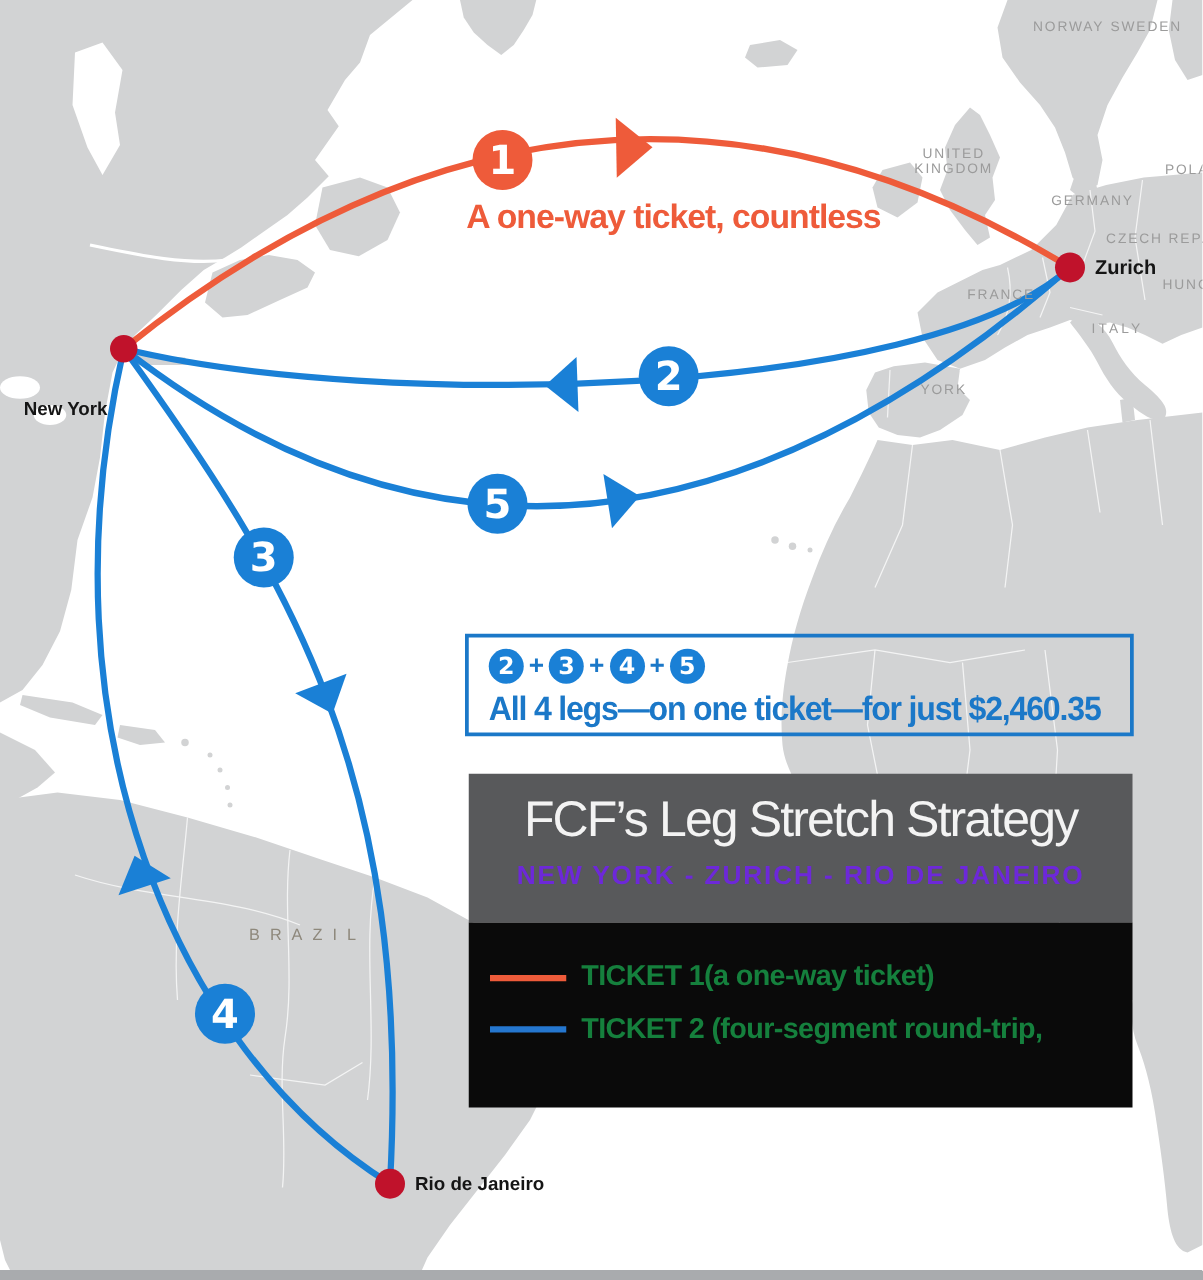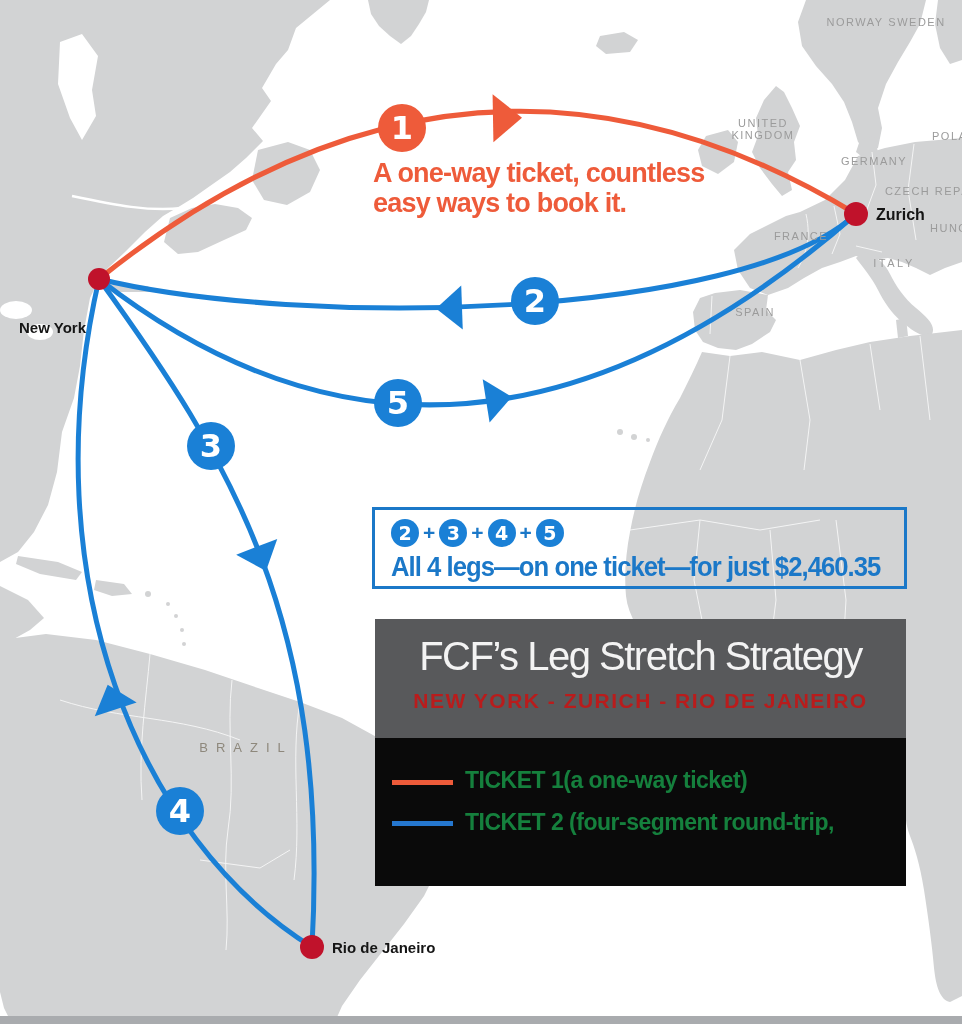--- a/index.html
+++ b/index.html
@@ -14,21 +14,21 @@
 #caption{position:absolute;left:373px;top:158px;color:#ee5b3a;font-size:27px;font-weight:bold;letter-spacing:-0.8px;line-height:30px;}
 #pricebox{position:absolute;left:372px;top:507px;width:529px;height:76px;border:3px solid #1b78c8;}
 #pricebox .row1{position:absolute;left:16px;top:9px;display:flex;align-items:center;}
 .minicircle{display:inline-block;width:28px;height:28px;border-radius:50%;background:#1a80d6;color:#fff;font-weight:bold;font-size:19px;line-height:28px;text-align:center;font-family:"DejaVu Sans",sans-serif;}
 .plus{color:#1b78c8;font-weight:bold;font-size:21px;margin:0 4px;}
 #pricebox .row2{position:absolute;left:16px;top:42px;color:#1b78c8;font-size:27px;font-weight:bold;letter-spacing:-1px;white-space:nowrap;transform:scaleX(0.95);transform-origin:left center;}
 #panel{position:absolute;left:375px;top:619px;width:531px;height:267px;}
 #panel .head{position:absolute;left:0;top:0;width:100%;height:119px;background:#58595b;}
 #panel .body{position:absolute;left:0;top:119px;width:100%;height:148px;background:#0a0a0a;}
 #panel .title{position:absolute;left:0;top:15px;width:100%;text-align:center;color:#f3f3f3;font-size:40px;letter-spacing:-1.5px;}
-#panel .subtitle{position:absolute;left:0;top:70px;width:100%;text-align:center;color:#b91c1c;font-size:21px;font-weight:bold;letter-spacing:1.5px;}
+#panel .subtitle{position:absolute;left:0;top:70px;width:100%;text-align:center;color:#6d28d9;font-size:21px;font-weight:bold;letter-spacing:1.5px;}
 .swatch{position:absolute;width:61px;height:5px;}
 .legendlabel{position:absolute;color:#15803d;font-weight:bold;font-size:23px;letter-spacing:-0.5px;white-space:nowrap;}
 #brazil-label{position:absolute;left:146px;top:740px;width:200px;text-align:center;color:#8e887c;font-size:13px;letter-spacing:8px;}
 #bottombar{position:absolute;left:0;top:1016px;width:962px;height:8px;background:#a9abae;}
 </style>
 </head>
 <body>
 
 <div id="stage">
 <svg width="962" height="1024" viewBox="0 0 962 1024">
@@ -115,37 +115,36 @@
 </svg>
 
 <div class="legcircle orangebg" style="left:378px;top:104px;">1</div>
 <div class="legcircle bluebg" style="left:511px;top:277px;">2</div>
 <div class="legcircle bluebg" style="left:187px;top:422px;">3</div>
 <div class="legcircle bluebg" style="left:156px;top:787px;">4</div>
 <div class="legcircle bluebg" style="left:374px;top:379px;">5</div>
 
 <div id="caption">
   <div>A one-way ticket, countless</div>
-  <div>easy ways to book it.</div>
 </div>
 
 <div class="city" style="left:2px;top:271px;width:84px;text-align:right;margin-top:48px;">New York</div>
 <div class="city" style="left:876px;top:206px;font-size:16px;">Zurich</div>
 <div class="city" style="left:332px;top:939px;">Rio de Janeiro</div>
 
 <div class="maplabel" style="left:820px;top:16px;width:70px;">NORWAY</div>
 <div class="maplabel" style="left:882px;top:16px;width:70px;">SWEDEN</div>
 <div class="maplabel" style="left:723px;top:117px;width:80px;">UNITED KINGDOM</div>
 <div class="maplabel" style="left:834px;top:155px;width:80px;">GERMANY</div>
 <div class="maplabel" style="left:880px;top:185px;width:90px;">CZECH REP.</div>
 <div class="maplabel" style="left:932px;top:130px;width:80px;text-align:left;">POLAND</div>
 <div class="maplabel" style="left:761px;top:230px;width:80px;">FRANCE</div>
 <div class="maplabel" style="left:930px;top:222px;width:80px;text-align:left;">HUNGARY</div>
 <div class="maplabel" style="left:854px;top:257px;width:80px;letter-spacing:2.5px;">ITALY</div>
-<div class="maplabel" style="left:715px;top:306px;width:80px;">SPAIN</div>
+<div class="maplabel" style="left:715px;top:306px;width:80px;">YORK</div>
 <div id="brazil-label">BRAZIL</div>
 
 <div id="pricebox">
   <div class="row1">
     <span class="minicircle">2</span>
     <span class="plus">+</span>
     <span class="minicircle">3</span>
     <span class="plus">+</span>
     <span class="minicircle">4</span>
     <span class="plus">+</span>

